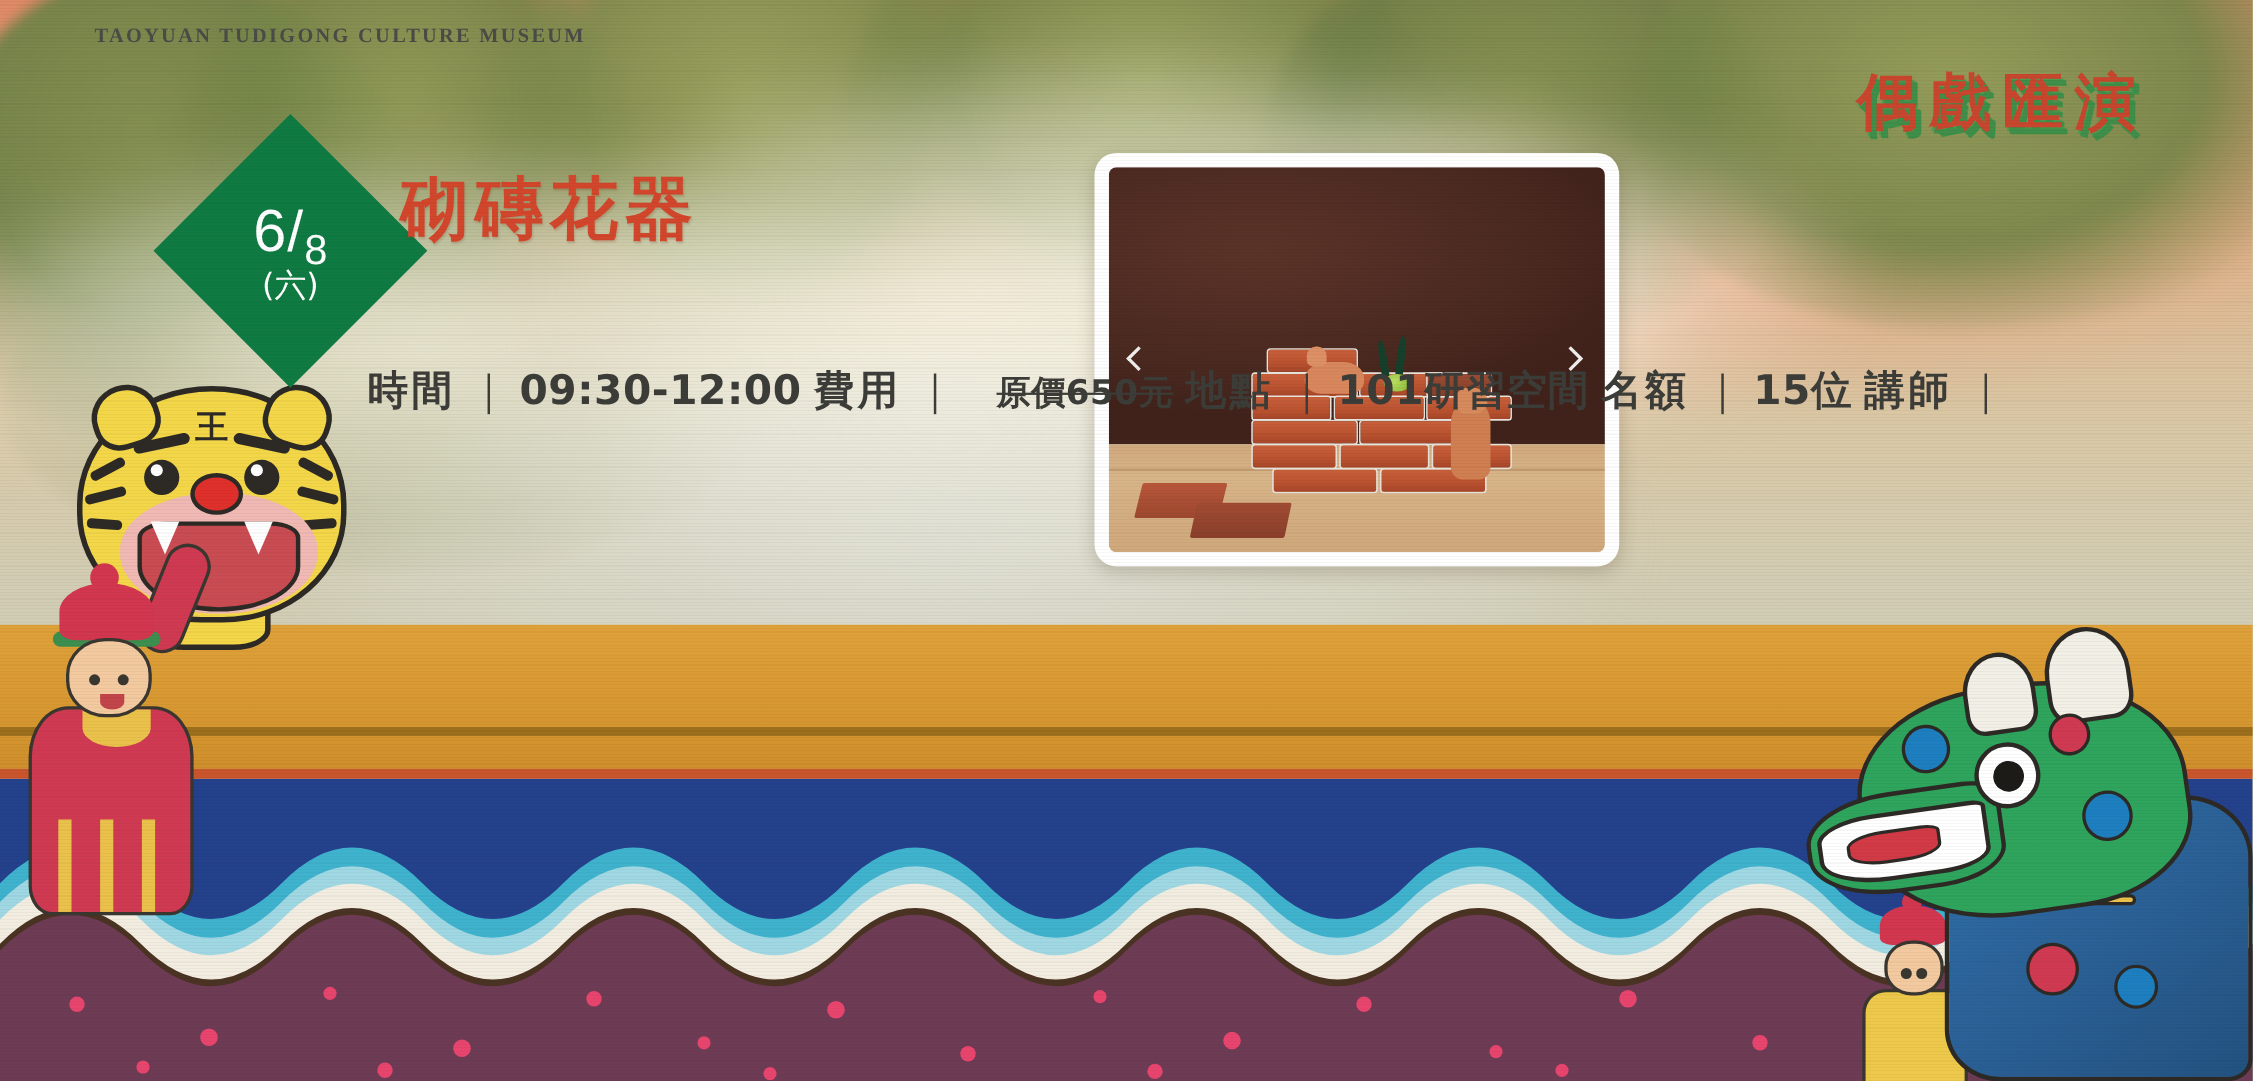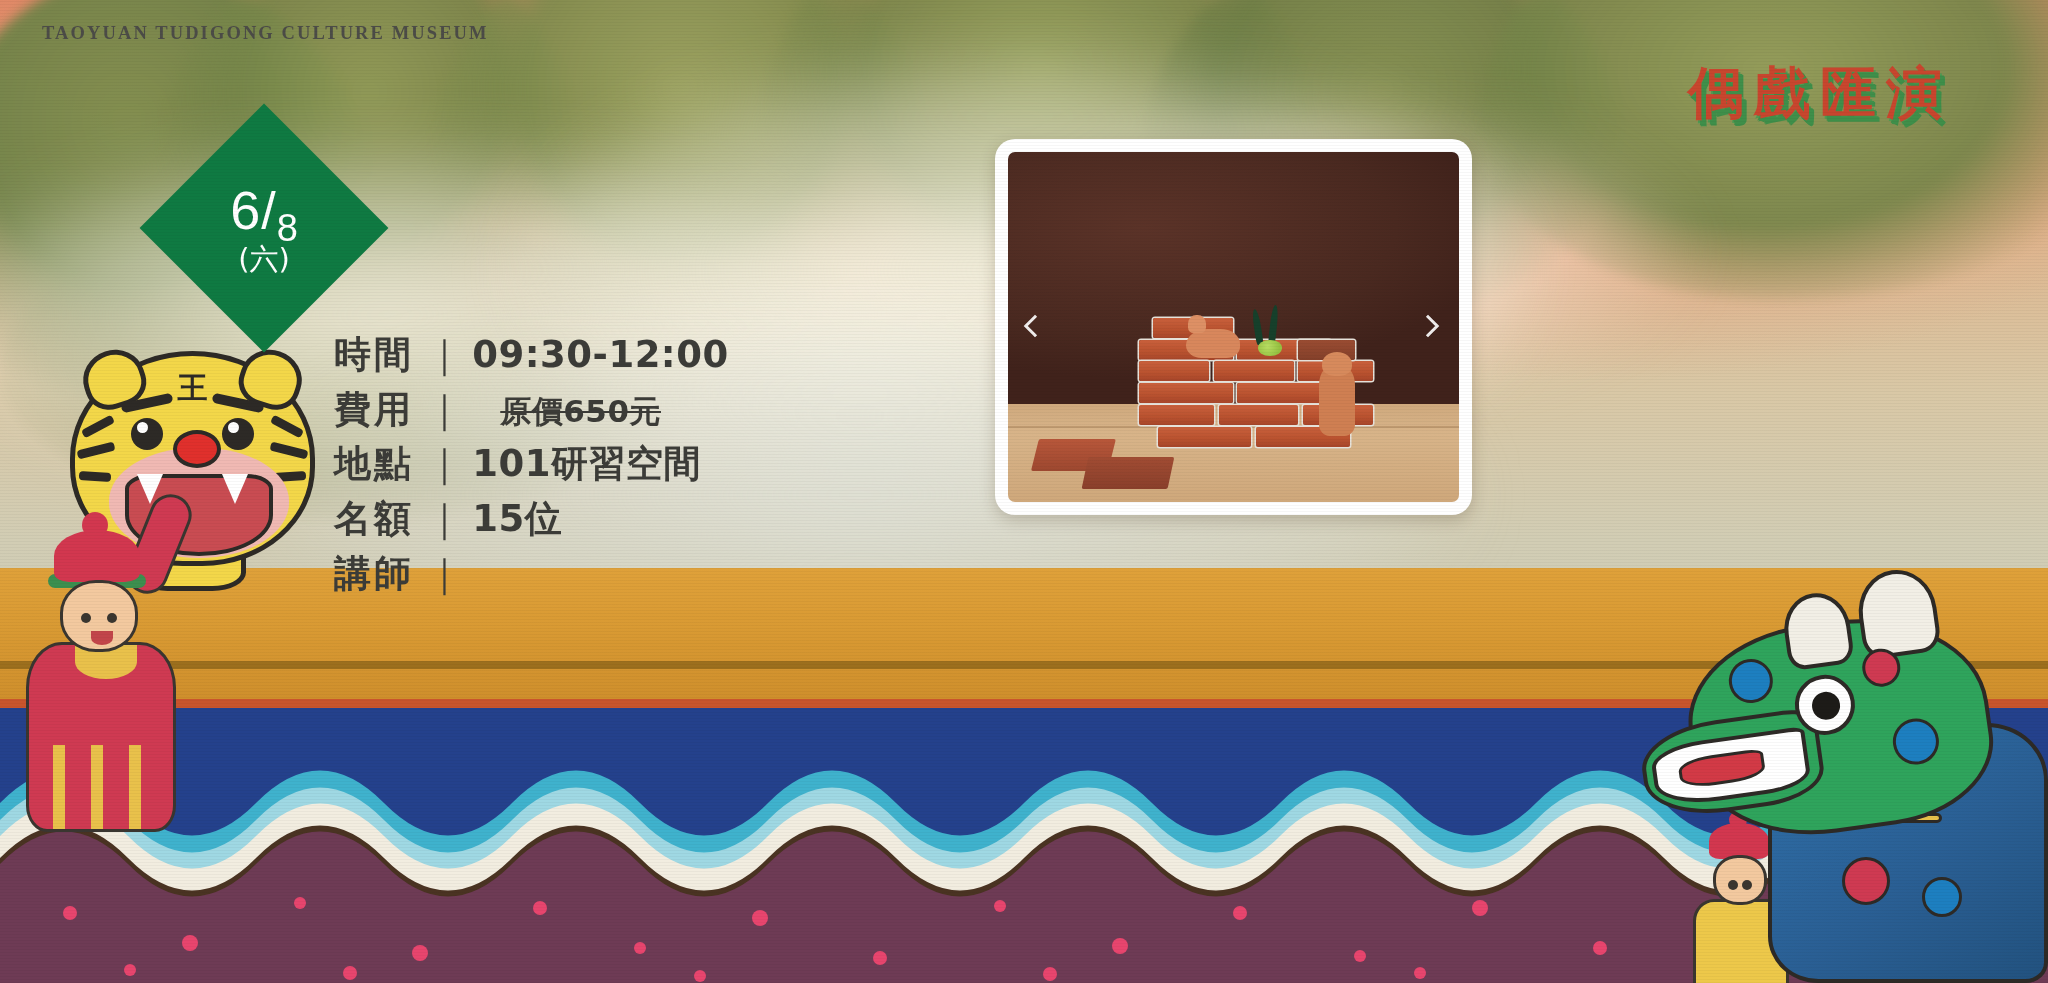--- a/index.html
+++ b/index.html
@@ -83,21 +83,21 @@
            clip-path:polygon(0 28%, 100% 0, 100% 100%, 0 100%); }
   .lm-b3 { position:absolute; left:62px; top:18px; width:25px; height:15px; background:#4a4a46; }
   .logo-cn {
     font-family:"DejaVu Sans","Liberation Sans",sans-serif;
     font-size:27px; font-weight:700; color:#4c4c47; letter-spacing:7px;
     line-height:1; white-space:nowrap;
   }
   .logo-en {
     font-family:"Liberation Serif", serif;
     font-size:18.5px; font-weight:700; color:#4c4c47; letter-spacing:2.1px;
-    white-space:nowrap; margin-top:1px;
+    white-space:nowrap; margin-top:1px;margin-left:44px;
   }
 
   
   .puppet-title {
     position:absolute; right:96px; top:56px; z-index:30;
     font-family:"DejaVu Sans","Liberation Sans",sans-serif;
     font-size:56px; font-weight:700; letter-spacing:10px;
     color:#c8462e; white-space:nowrap;
     text-shadow:
        4px 5px 0 #3f8f4a,
@@ -126,21 +126,21 @@
   
   .event-title {
     position:absolute; left:364px; top:148px; z-index:28;
     font-family:"DejaVu Sans","Liberation Sans",sans-serif;
     font-size:62px; font-weight:700; color:#d2462c; letter-spacing:6px;
     white-space:nowrap;
     text-shadow:1px 2px 2px rgba(120,50,30,.22);
   }
   .info-list {
     position:absolute; left:334px; top:333px; z-index:28;
-    display:flex; flex-direction:column; gap:11px;
+    display:flex; flex-direction:row; gap:11px;
   }
   .info-row {
     display:flex; align-items:baseline; white-space:nowrap;
     font-family:"DejaVu Sans","Liberation Sans",sans-serif;
     font-size:37px; font-weight:700; color:#3c3c38;
     line-height:1.18;
   }
   .info-label { letter-spacing:3px; }
   .info-sep { margin:0 10px 0 12px; font-weight:400; color:#3c3c38; }
   .info-value { letter-spacing:0.5px; }
@@ -408,20 +408,21 @@
     <div class="date-stack">
       <div class="d-row">
         <span class="d-month">6</span>
         <span class="d-slash">/</span>
         <span class="d-day">8</span>
       </div>
       <div class="d-week">(六)</div>
     </div>
   </div>
 
+  <div class="event-title">砌磚花器</div>
 
   <div class="info-list">
     <div class="info-row">
       <span class="info-label">時間</span>
       <span class="info-sep">｜</span>
       <span class="info-value">09:30-12:00</span>
     </div>
     <div class="info-row">
       <span class="info-label">費用</span>
       <span class="info-sep">｜</span>

